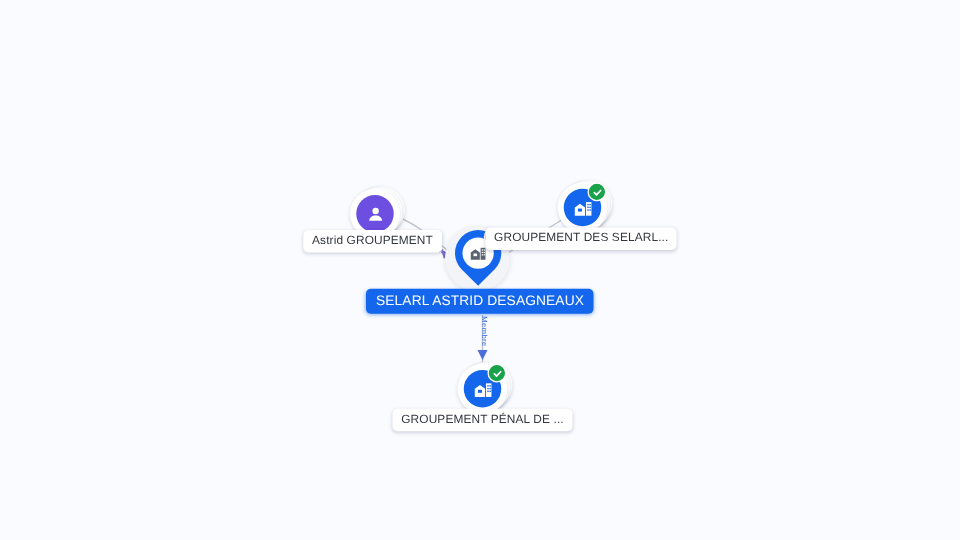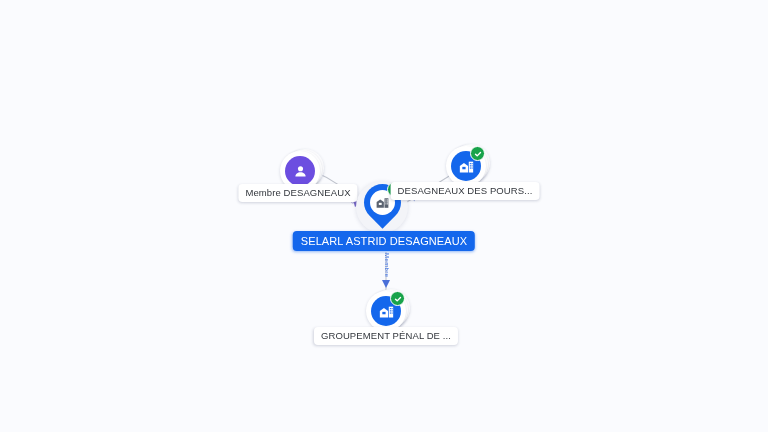--- a/index.html
+++ b/index.html
@@ -210,21 +210,21 @@
         <div class="stack-card c2"></div>
         <div class="stack-card c1"></div>
         <div class="node-disc purple">
           <svg width="17" height="17" viewBox="0 0 24 24" fill="#ffffff">
             <circle cx="12" cy="8.2" r="3.6"></circle>
             <path d="M4.8 19.2c0-3.7 3.2-6 7.2-6s7.2 2.3 7.2 6z"></path>
           </svg>
         </div>
       </div>
     </div>
-    <div class="node-label" style="left:-4px; top:14px;">Membre DESAGNEAUX</div>
+    <div class="node-label" style="left:-4px; top:14px;">Astrid GROUPEMENT</div>
   </div>
 
   <div class="node" style="left:384px; top:212px;">
     <div class="node-visual" style="left:0; top:0;">
       <div class="pin-wrap">
         <div class="pin-halo"></div>
         <div class="pin-shape"></div>
         <div class="pin-inner">
           <svg width="15" height="15" viewBox="0 0 24 24" fill="#5b6370">
             <path d="M2.6 20.5V11.3L8.4 7.1l5.8 4.2v9.2z"></path>
@@ -267,21 +267,21 @@
             <rect x="6.1" y="12.5" width="4.6" height="3.4" fill="#1467ec"></rect>
           </svg>
         </div>
         <div class="check-badge" style="left:24px; top:3px;">
           <svg width="8" height="8" viewBox="0 0 24 24" fill="none" stroke="#ffffff" stroke-width="4.2" stroke-linecap="round" stroke-linejoin="round">
             <polyline points="4.5,12.5 9.6,17.6 19.5,7.2"></polyline>
           </svg>
         </div>
       </div>
     </div>
-    <div class="node-label" style="left:-3px; top:17px;">DESAGNEAUX DES POURS...</div>
+    <div class="node-label" style="left:-3px; top:17px;">GROUPEMENT DES SELARL...</div>
   </div>
 
   <div class="node" style="left:388px; top:310px;">
     <div class="node-visual" style="left:0; top:0;">
       <div class="stack-wrap">
         <div class="stack-card c3"></div>
         <div class="stack-card c2"></div>
         <div class="stack-card c1"></div>
         <div class="node-disc blue">
           <svg width="17" height="17" viewBox="0 0 24 24" fill="#ffffff">

